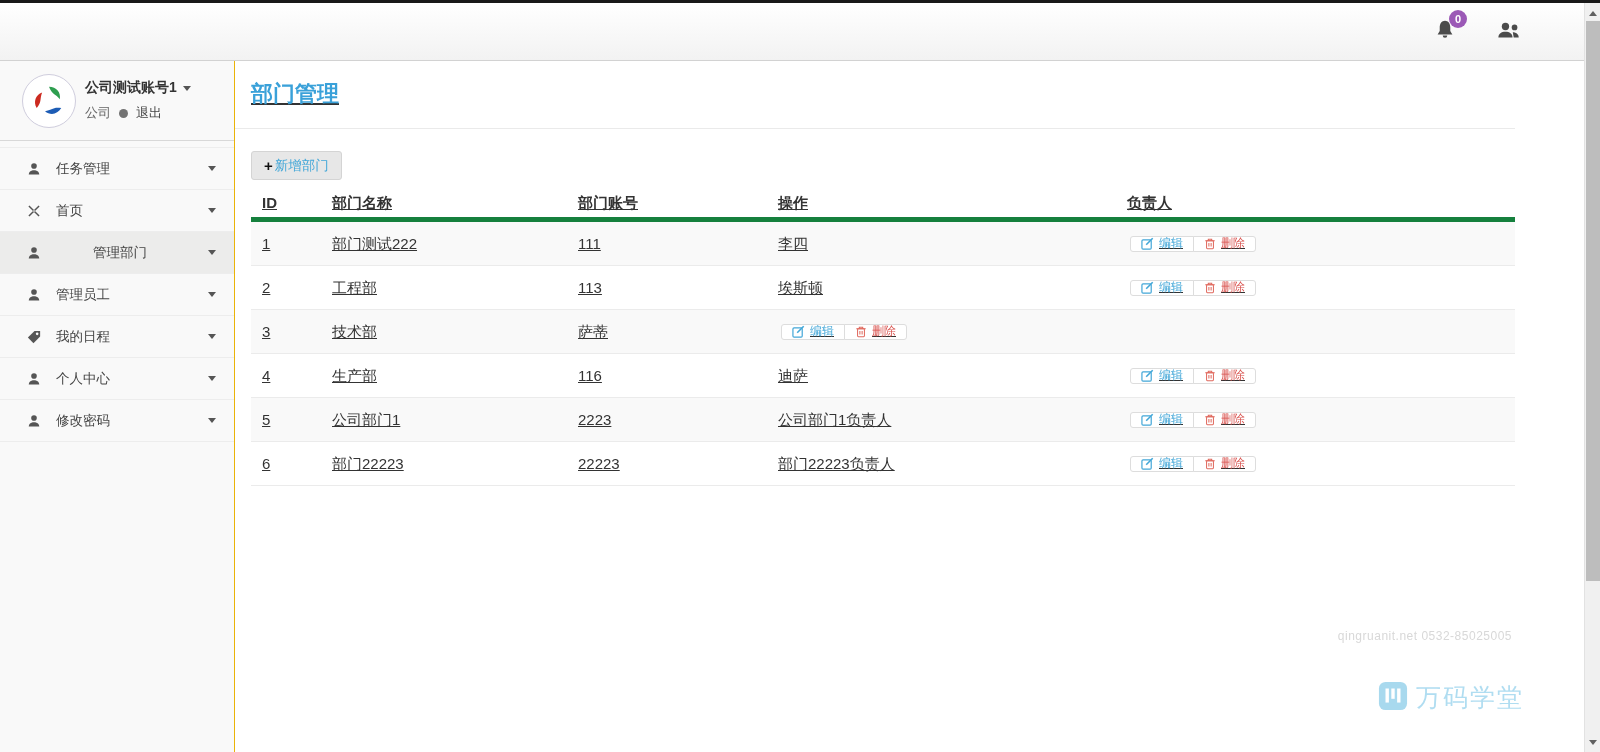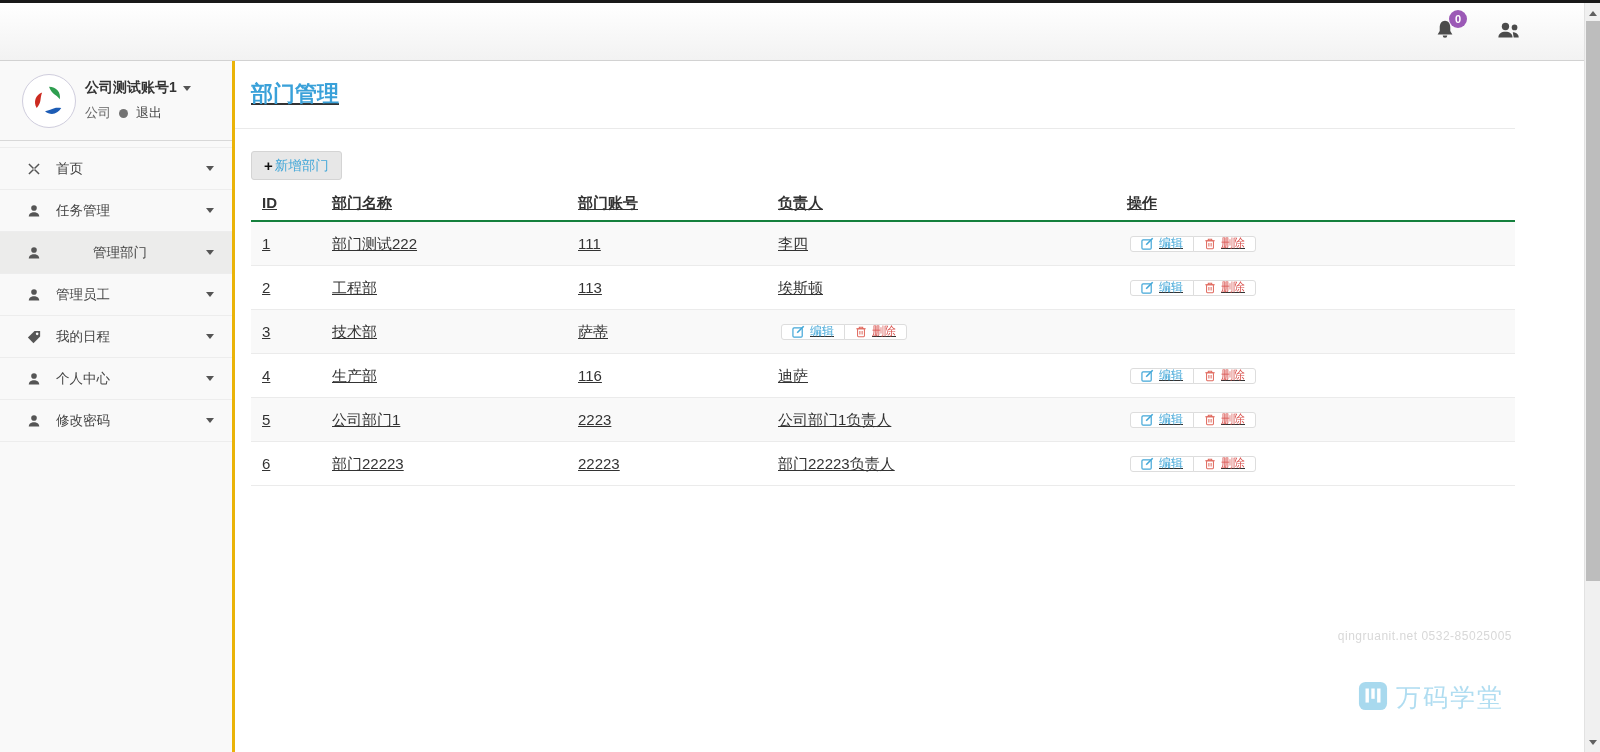--- a/index.html
+++ b/index.html
@@ -11,21 +11,21 @@
   .topstrip { position:absolute; top:0; left:0; width:1600px; height:3px; background:#191919; z-index:5; }
   .navbar { position:absolute; top:3px; left:0; right:16px; height:58px;
             background:linear-gradient(#ffffff,#f2f2f2); border-bottom:1px solid #d2d2d2;
             display:flex; align-items:center; justify-content:flex-end; padding-right:62px; gap:38px; z-index:4; }
   .nav-icon { position:relative; width:26px; height:26px; display:flex; align-items:center; justify-content:center; cursor:pointer; }
   .nav-icon svg { fill:#4b4b4b; }
   .badge { position:absolute; top:-9px; right:-9px; min-width:18px; height:18px; border-radius:50%;
            background:#9b59b6; color:#fff; font-size:11px; font-weight:bold; line-height:18px; text-align:center; }
 
   
-  .sidebar { position:absolute; top:61px; left:0; bottom:0; width:235px; background:#f9f9f9; border-right:3px solid #eab308; }
+  .sidebar { position:absolute; top:61px; left:0; bottom:0; width:235px; background:#f9f9f9; border-right:1px solid #eab308; }
   .user-panel { display:flex; align-items:center; padding:13px 8px 13px 22px; height:80px; border-bottom:1px solid #d8d8d8; }
   .logo-circle { width:54px; height:54px; border-radius:50%; background:#fff; border:1px solid #cfcddd;
                  display:flex; align-items:center; justify-content:center; flex:0 0 54px; }
   .user-info { margin-left:9px; }
   .user-name-row { display:flex; align-items:center; font-weight:bold; font-size:14px; color:#333; cursor:pointer; }
   .user-sub-row { display:flex; align-items:center; margin-top:7px; font-size:13px; color:#666; }
   .status-dot { display:inline-block; width:9px; height:9px; border-radius:50%; background:#737373; margin:0 8px; }
   .logout-link { color:#444; cursor:pointer; }
   .caret { display:inline-block; width:0; height:0; border-left:4px solid transparent; border-right:4px solid transparent;
            border-top:5px solid #555; }
@@ -43,34 +43,34 @@
   .content { position:absolute; top:61px; left:235px; right:16px; bottom:0; background:#fff; overflow:hidden;text-decoration:underline; }
   .page-title { margin:18px 0 0 16px; font-size:22px; font-weight:bold; color:#3aa1d9; }
   .title-divider { margin-top:19px; width:1280px; border-bottom:1px solid #eaeaea; }
   .add-btn { display:inline-flex; align-items:center; margin:22px 0 0 16px; height:29px; padding:0 12px;
              background:#e7e7e7; border:1px solid #d4d4d4; border-radius:3px; font-size:13.5px; color:#43a7d8; cursor:pointer; }
   .add-btn .plus { color:#111; font-weight:bold; font-size:15px; margin-right:2px; }
 
   .dtable { width:1264px; margin:8px 0 0 16px; }
   .thead, .trow { display:grid; grid-template-columns:70px 246px 200px 349px 1fr; }
   .thead > div { padding-left:11px; height:34px; line-height:30px; font-weight:bold; font-size:15px; color:#333;
-                 border-bottom:2px solid #15803d; }
+                 border-bottom:5px solid #15803d; }
   .trow { border-bottom:1px solid #ebebeb; height:44px; }
   .trow.striped { background:#f9f9f9; }
   .trow > div { padding-left:11px; line-height:44px; font-size:15px; color:#333; white-space:nowrap; overflow:hidden; }
   .td-actions { display:flex; align-items:center; line-height:normal !important; }
   .btn-group { display:inline-flex; margin-left:3px; }
   .row-btn { display:inline-flex; align-items:center; gap:5px; height:16px; padding:0 10px; background:#fff;
              border:1px solid #ddd; font-size:12px; cursor:pointer; font-family:inherit; }
   .row-btn.edit { color:#43a7d8; border-radius:3px 0 0 3px; }
   .row-btn.del  { color:#d9534f; border-radius:0 3px 3px 0; margin-left:-1px; }
 
   
   .wm-text { position:absolute; top:568px; right:72px; font-size:12px; color:#d8d8d8; letter-spacing:0.5px; }
-  .wm-brand { position:absolute; top:620px; right:80px; display:flex; gap:8px; }
+  .wm-brand { position:absolute; top:620px; right:60px; display:flex; gap:8px; }
   .wm-brand-text { font-size:25px; color:#b0ddf1; letter-spacing:2px; }
 
   
   .scrollbar { position:absolute; top:3px; right:0; bottom:0; width:16px; background:#f0f0f0; border-left:1px solid #e2e2e2; z-index:6; }
   .sb-arrow { position:absolute; left:0; width:16px; height:16px; display:flex; align-items:center; justify-content:center; cursor:pointer; }
   .sb-arrow.up { top:2px; } .sb-arrow.down { bottom:2px; }
   .tri-up { width:0; height:0; border-left:4px solid transparent; border-right:4px solid transparent; border-bottom:5px solid #606060; }
   .tri-down { width:0; height:0; border-left:4px solid transparent; border-right:4px solid transparent; border-top:5px solid #606060; }
   .sb-thumb { position:absolute; left:1px; top:18px; width:14px; height:560px; background:#bdbdbd; cursor:grab; }
 </style>
@@ -122,34 +122,34 @@
           <span class="status-dot"></span>
           <span class="logout-link">退出</span>
         </div>
       </div>
     </div>
 
     <ul class="menu">
       <li class="menu-item">
         <span class="mi-icon">
           <svg width="14" height="14" viewBox="0 0 16 16">
-              <path d="M2.8 1.6 14.4 13.2l-1.2 1.2L1.6 2.8zM13.2 1.6 1.6 13.2l1.2 1.2L14.4 2.8z"></path>
-            </svg>
-        </span>
-        <span class="mi-label">首页</span>
-        <b class="caret"></b>
-      </li>
-      <li class="menu-item">
-        <span class="mi-icon">
-          <svg width="14" height="14" viewBox="0 0 16 16">
               <circle cx="8" cy="4.6" r="3.2"></circle>
               <path d="M2 14.4c0-3.4 2.7-5.1 6-5.1s6 1.7 6 5.1z"></path>
             </svg>
         </span>
         <span class="mi-label">任务管理</span>
+        <b class="caret"></b>
+      </li>
+      <li class="menu-item">
+        <span class="mi-icon">
+          <svg width="14" height="14" viewBox="0 0 16 16">
+              <path d="M2.8 1.6 14.4 13.2l-1.2 1.2L1.6 2.8zM13.2 1.6 1.6 13.2l1.2 1.2L14.4 2.8z"></path>
+            </svg>
+        </span>
+        <span class="mi-label">首页</span>
         <b class="caret"></b>
       </li>
       <li class="menu-item active">
         <span class="mi-icon">
           <svg width="14" height="14" viewBox="0 0 16 16">
               <circle cx="8" cy="4.6" r="3.2"></circle>
               <path d="M2 14.4c0-3.4 2.7-5.1 6-5.1s6 1.7 6 5.1z"></path>
             </svg>
         </span>
         <span class="mi-label">管理部门</span>
@@ -205,22 +205,22 @@
     <button class="add-btn">
       <span class="plus">+</span>
       <span>新增部门</span>
     </button>
 
     <div class="dtable">
       <div class="thead">
         <div>ID</div>
         <div>部门名称</div>
         <div>部门账号</div>
+        <div>操作</div>
         <div>负责人</div>
-        <div>操作</div>
       </div>
       <div id="table-body">
           <div class="trow striped">
     <div><span>1</span></div>
     <div><span>部门测试222</span></div>
     <div><span>111</span></div>
     <div><span>李四</span></div>
     <div class="td-actions">
       <div class="btn-group">
         <button class="row-btn edit">

